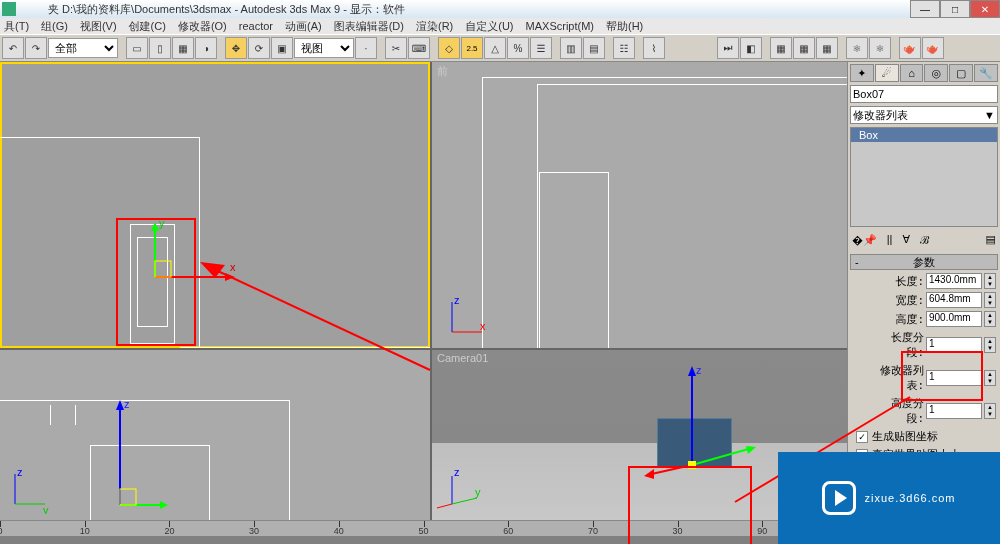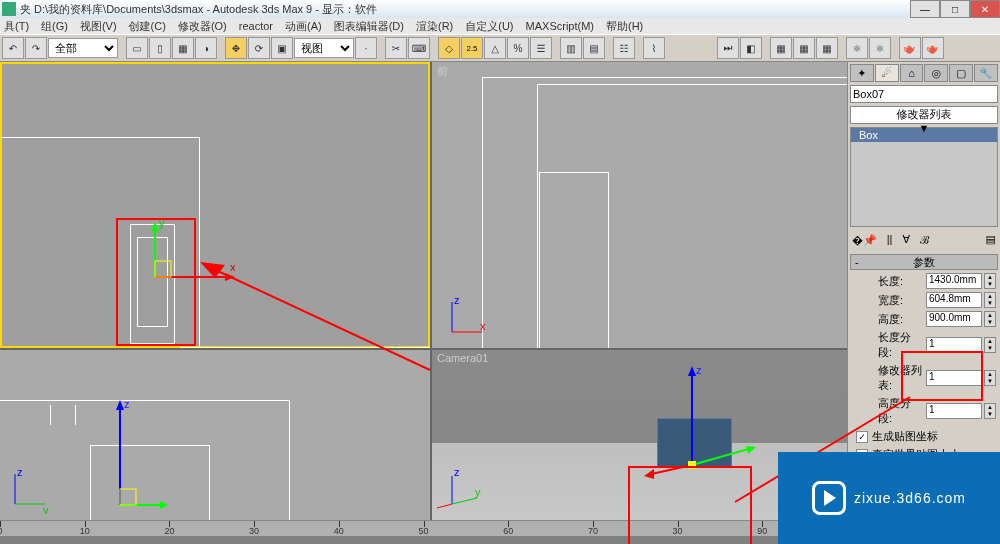--- a/index.html
+++ b/index.html
@@ -1,19 +1,19 @@
 <!DOCTYPE html>
 <html><head>
 <meta charset="utf-8">
 <style>
 * { box-sizing: border-box; margin: 0; padding: 0; font-family: "Microsoft YaHei", Arial, sans-serif; font-size: 11px; }
 body { width: 1000px; height: 544px; background: #808080; overflow: hidden; position: relative; }
 .titlebar { height: 18px; background: linear-gradient(#fff, #d8e6f2); display: flex; align-items: center; padding: 0 2px; }
 .titlebar .icon { width: 14px; height: 14px; background: #3a7; margin-right: 4px; }
-.titlebar .title { flex: 1; color: #333; }
+.titlebar .title { flex: 1; color: #333; margin-left: 28px; }
 .winbtns { position: absolute; top: 0; right: 0; display: flex; }
 .winbtns div { width: 30px; height: 18px; border: 1px solid #888; display: flex; align-items: center; justify-content: center; font-size: 10px; }
 .winbtns .min, .winbtns .max { background: #e1e1e1; }
 .winbtns .close { background: #d9534f; color: #fff; }
 .menubar { height: 16px; background: #e8e8e8; display: flex; align-items: center; padding: 0 4px; gap: 12px; color: #333; }
 .menubar span { cursor: default; }
 .toolbar { height: 28px; background: #d4d0c8; border-top: 1px solid #fff; border-bottom: 1px solid #888; display: flex; align-items: center; padding: 0 2px; gap: 1px; }
 .tbtn { width: 22px; height: 22px; border: 1px solid #999; background: #e0e0e0; display: flex; align-items: center; justify-content: center; font-size: 10px; color: #333; }
 .tbtn.sel { background: #f5d060; }
 .tsel { height: 20px; background: #fff; border: 1px solid #999; padding: 0 2px; min-width: 50px; }
@@ -22,44 +22,44 @@
 .vp.active { outline: 2px solid #ffd800; outline-offset: -2px; }
 .vp .vplabel { position: absolute; top: 2px; left: 5px; color: #ccc; font-size: 11px; }
 .vp .wire { position: absolute; border: 1px solid #fff; }
 .vp-top { background: #9f9f9f; }
 .vp-persp { background: linear-gradient(#8a8a8a 0%, #888 55%, #bfbfbf 55%, #c8c8c8 100%); }
 .axis { position: absolute; }
 .rightpanel { position: absolute; top: 62px; right: 0; width: 153px; bottom: 24px; background: #d4d0c8; border-left: 1px solid #888; padding: 2px; }
 .cmdtabs { height: 18px; display: flex; gap: 1px; }
 .cmdtabs div { flex: 1; height: 18px; border: 1px solid #888; background: #c0c0c0; display:flex; align-items:center; justify-content:center; }
 .objname { width: 100%; height: 18px; background: #fff; border: 1px solid #888; margin-top: 3px; padding: 0 2px; }
-.modlist { width: 100%; height: 18px; background: #fff; border: 1px solid #888; margin-top: 3px; padding: 0 2px; display:flex; justify-content:space-between; align-items:center;flex-direction:column; }
+.modlist { width: 100%; height: 18px; background: #fff; border: 1px solid #888; margin-top: 3px; padding: 0 2px; display:flex; justify-content:space-between; align-items:center; }
 .stackbox { width: 100%; height: 100px; background: #c8c8c8; border: 1px solid #888; margin-top: 3px; }
 .stackbox .row { background: #5a7aa5; color: #fff; padding: 1px 8px; }
 .stacktools { height: 18px; display: flex; gap: 10px; margin-top: 3px; padding: 0 2px; align-items:center; }
 .rollhdr { background: #bbb; border: 1px solid #888; height: 16px; display: flex; align-items: center; justify-content: center; margin-top: 6px; position: relative; }
 .rollhdr .minus { position: absolute; left: 4px; }
 .paramrow { display: flex; align-items: center; margin-top: 3px; gap: 2px; justify-content: flex-end; padding-right: 2px; }
-.paramrow label { text-align: left; width: 46px; }
+.paramrow label { text-align: right; width: 46px; font-family: Liberation Mono, monospace; }
 .paramrow .val { width: 56px; height: 16px; background: #fff; border: 1px solid #888; padding: 0 2px; text-align: left; font-size: 10px; }
 .paramrow .spin { width: 12px; height: 16px; background: #ddd; border: 1px solid #888; display:flex; flex-direction:column; }
 .paramrow .spin div { flex:1; font-size:6px; line-height:6px; text-align:center; }
 .chk { display: flex; align-items: center; gap: 4px; margin-top: 3px; padding-left: 6px; }
 .chk .box { width: 12px; height: 12px; border: 1px solid #888; background: #fff; display:flex; align-items:center; justify-content:center; font-size:9px; }
 .ruler { position: absolute; bottom: 8px; left: 0; right: 153px; height: 16px; background: #b0b0b0; border-top: 1px solid #888; }
 .ruler .tick { position: absolute; top: 0; width: 1px; height: 6px; background: #333; }
 .ruler .lbl { position: absolute; top: 5px; font-size: 9px; color: #333; transform: translateX(-50%); }
 .redbox { position: absolute; border: 2px solid #f00; pointer-events: none; }
 .redarrow { position: absolute; pointer-events: none; }
 .watermark { position: absolute; right: 0; bottom: 0; width: 222px; height: 92px; background: #0b6db5; display: flex; align-items: center; justify-content: center; color: #fff; }
 .watermark .play { width: 34px; height: 34px; border: 3px solid #fff; border-radius: 8px; display:flex; align-items:center; justify-content:center; margin-right: 8px; }
 .watermark .play::after { content:''; width:0; height:0; border-left:12px solid #fff; border-top:8px solid transparent; border-bottom:8px solid transparent; margin-left:3px; }
 .watermark .txt { display:flex; flex-direction:column; }
 .watermark .txt .big { font-size: 24px; font-weight: bold; letter-spacing: 2px; }
-.watermark .txt .small { font-size: 14px; letter-spacing: 1px; }
+.watermark .txt .small { font-size: 11px; letter-spacing: 1px; }
 </style>
 </head>
 <body>
 
 <div class="titlebar">
   <div class="icon"></div>
   <div class="title">夹 D:\我的资料库\Documents\3dsmax   - Autodesk 3ds Max 9   - 显示：软件</div>
 </div>
 <div class="winbtns">
   <div class="min">—</div>

